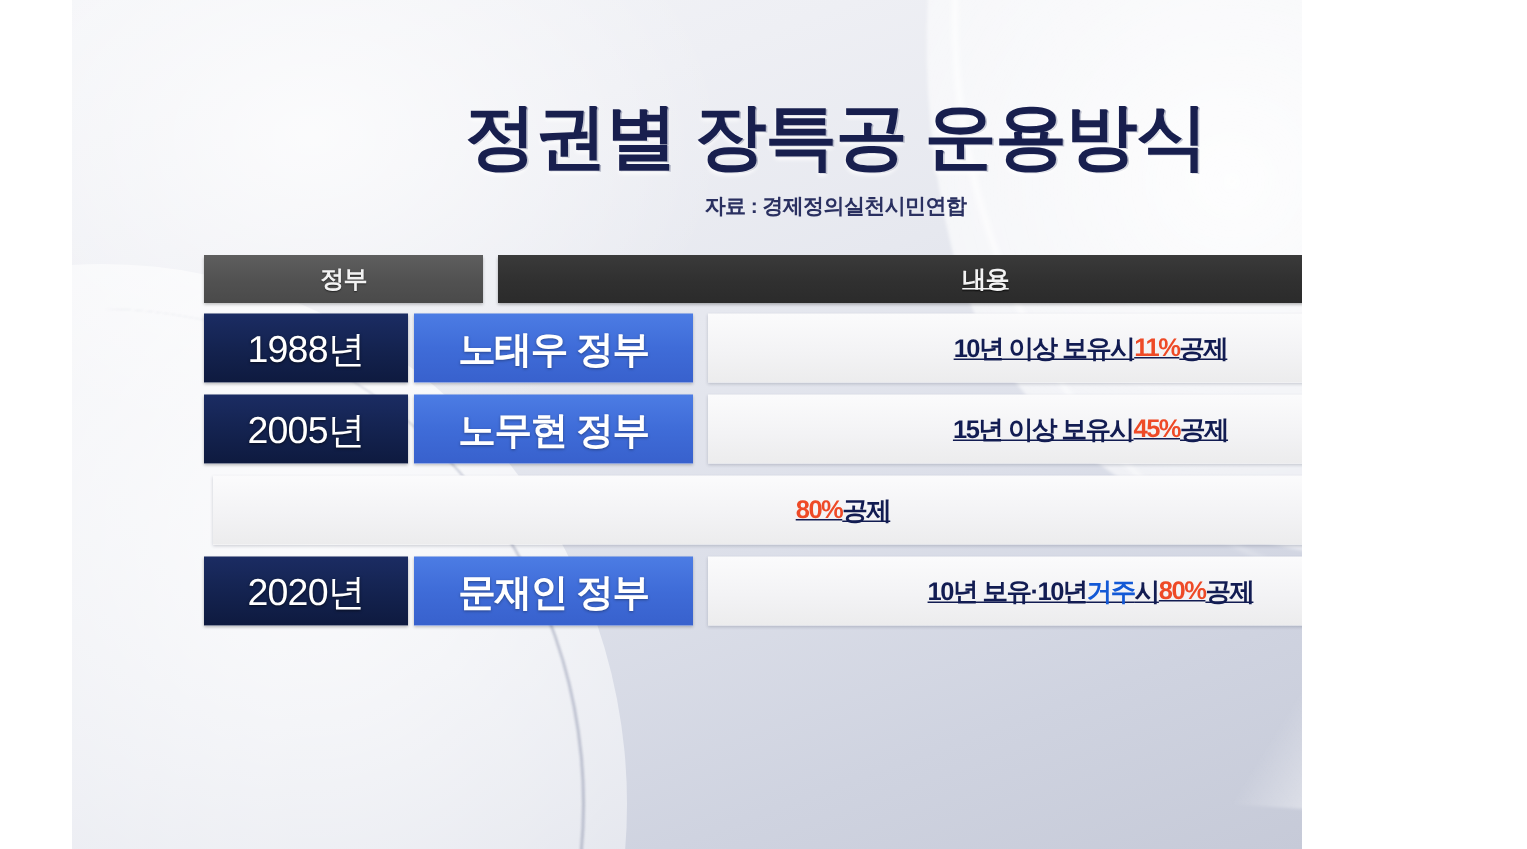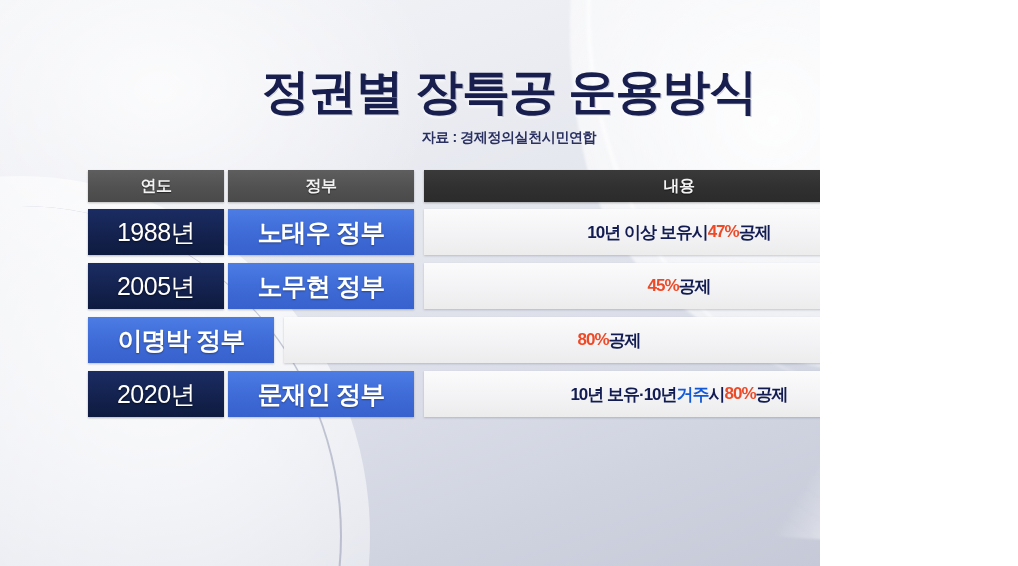--- a/index.html
+++ b/index.html
@@ -18,20 +18,21 @@
     width: 820px;
     height: 566px;
     overflow: hidden;
     background: linear-gradient(160deg,
         #f4f5f8 0%,
         #eeeff4 22%,
         #e6e8ef 42%,
         #dcdfe9 62%,
         #cfd3e0 82%,
         #c6cad8 100%);
+    margin-left: 48px;
   }
 
   
   .bg-layer {
     position: absolute;
     inset: 0;
     pointer-events: none;
   }
   .swoosh-right {
     position: absolute;
@@ -143,21 +144,21 @@
   .row {
     display: flex;
     gap: 4px;
     margin-bottom: 8px;
   }
   .row.head {
     margin-bottom: 7px;
   }
   .col-year   { width: 136px; flex: 0 0 136px; }
   .col-gov    { width: 186px; flex: 0 0 186px; }
-  .col-detail { flex: 1 1 auto; margin-left: 6px; }
+  .col-detail { flex: 1 1 auto; margin-left: 6px; text-decoration: underline; }
 
   .cell {
     display: flex;
     align-items: center;
     justify-content: center;
     box-sizing: border-box;
   }
 
   
   .row.head .cell {
@@ -232,45 +233,44 @@
   </div>
 
   <div class="header">
     <h1 class="title">정권별 장특공 운용방식</h1>
     <p class="subtitle">자료 : 경제정의실천시민연합</p>
   </div>
 
   <div class="table">
 
     <div class="row head">
-      <div class="cell head-gray col-year">연도</div>
       <div class="cell head-gray col-gov">정부</div>
       <div class="cell head-dark col-detail">내용</div>
     </div>
 
     <div id="body-rows">
         <div class="row body">
           <div class="cell cell-year col-year">1988년</div>
           <div class="cell cell-gov col-gov">노태우 정부</div>
           <div class="cell cell-detail col-detail">
             <span>10년 이상 보유시 </span>
-            <span class="em-red">47%</span>
+            <span class="em-red">11%</span>
             <span> 공제</span>
           </div>
         </div>
         <div class="row body">
           <div class="cell cell-year col-year">2005년</div>
           <div class="cell cell-gov col-gov">노무현 정부</div>
           <div class="cell cell-detail col-detail">
+            <span>15년 이상 보유시 </span>
             <span class="em-red">45%</span>
             <span> 공제</span>
           </div>
         </div>
         <div class="row body">
-          <div class="cell cell-gov col-gov">이명박 정부</div>
           <div class="cell cell-detail col-detail">
             <span class="em-red">80%</span>
             <span> 공제</span>
           </div>
         </div>
         <div class="row body">
           <div class="cell cell-year col-year">2020년</div>
           <div class="cell cell-gov col-gov">문재인 정부</div>
           <div class="cell cell-detail col-detail">
             <span>10년 보유·10년 </span>

